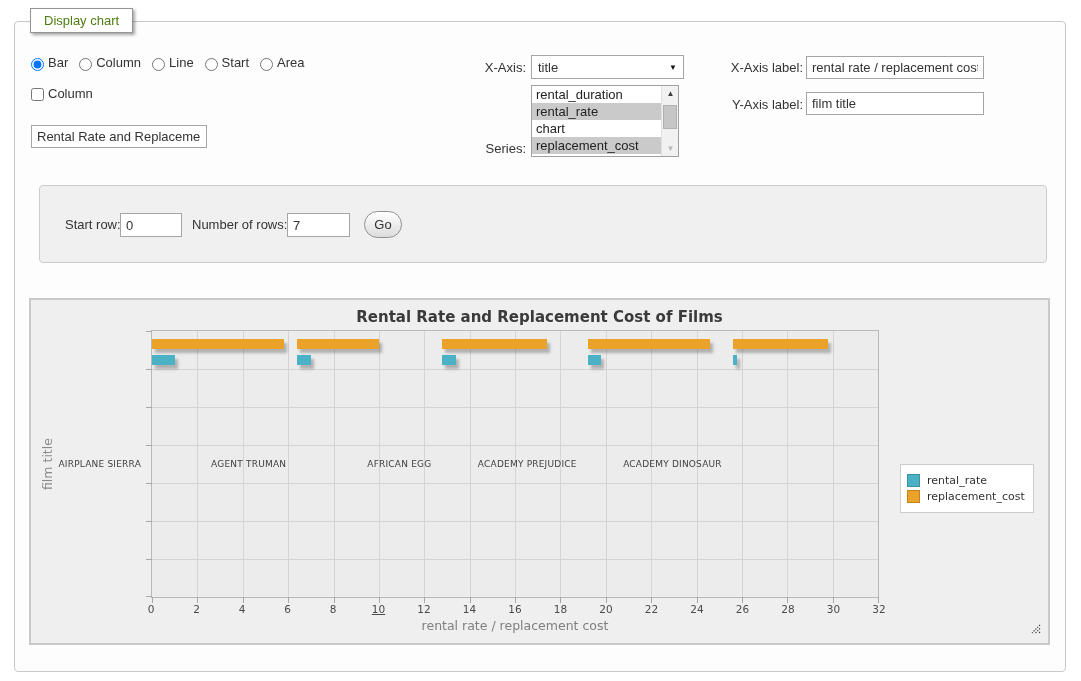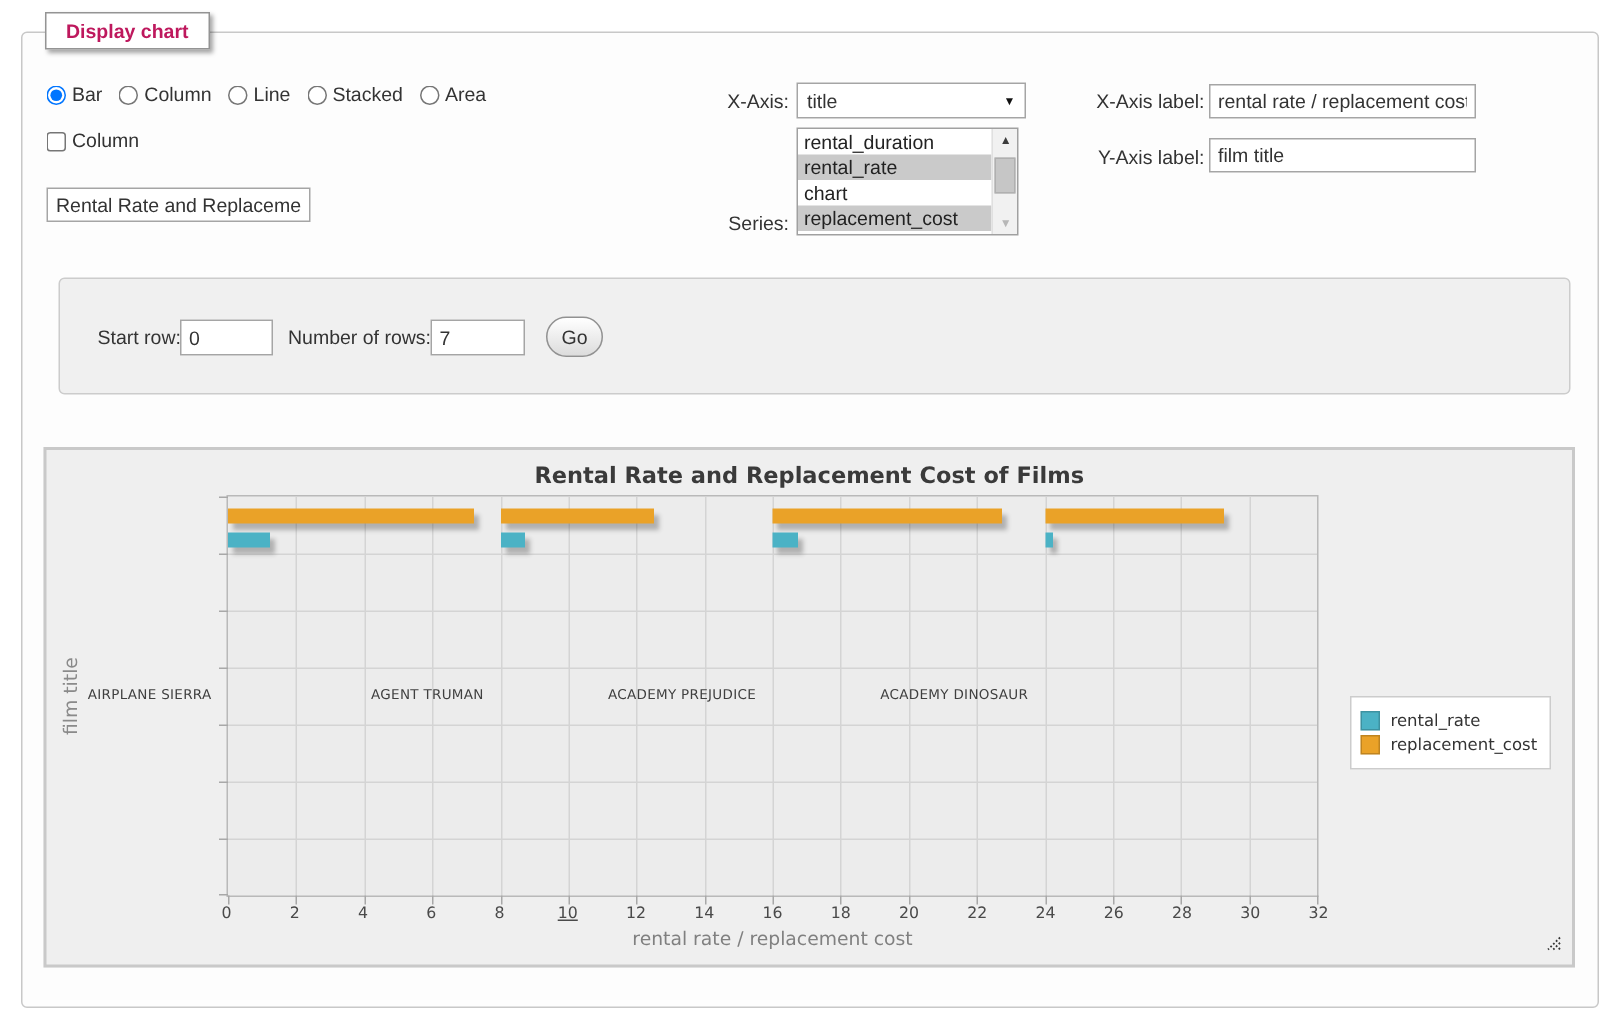--- a/index.html
+++ b/index.html
@@ -3,28 +3,28 @@
 <meta charset="utf-8">
 <style>
   * { margin:0; padding:0; box-sizing:border-box; }
   html,body { width:1081px; height:681px; background:#fff; font-family:"Liberation Sans", sans-serif; }
   .abs { position:absolute; }
 
   
   #frame { position:absolute; left:14px; top:21px; width:1052px; height:651px;
            border:1px solid #c8c8c8; border-radius:4px; background:#fdfdfd; }
   #legendbox { position:absolute; left:15px; top:-14px; background:#fff; border:1px solid #949494;
-               padding:4px 13px; font-size:13px; font-weight:bold; color:#be185d;
+               padding:4px 13px; font-size:13px; font-weight:normal; color:#4d7c0f;
                box-shadow:2px 2px 3px rgba(0,0,0,0.35); }
 
   
   .lbl { font-size:13px; color:#333; line-height:16px; }
   .rlabel { text-align:right; }
   #radio-row { left:16px; top:33px; display:flex; align-items:center; }
-  #radio-row label { display:inline-flex; align-items:center; margin-right:11px; }
+  #radio-row label { display:inline-flex; align-items:flex-end; margin-right:11px; }
   #radio-row input, #stacked-row input { margin-right:4px; }
   #stacked-row { left:16px; top:64px; display:flex; align-items:center; }
   input[type=text] { border:1px solid #a5a5a5; background:#fff; font-size:13px; color:#333;
                      padding:2px 5px; font-family:"Liberation Sans", sans-serif; border-radius:0; }
   #title-input { left:16px; top:103px; width:176px; height:23px; }
 
   .sel { left:516px; top:33px; width:153px; height:24px; border:1px solid #a5a5a5; background:#fff;
          display:flex; align-items:center; justify-content:space-between; padding:0 6px 0 6px;
          font-size:13px; color:#333; cursor:default; }
   .sel-arrow { font-size:8px; color:#111; }
@@ -93,21 +93,21 @@
       <label>
         <input type="radio" name="ctype" style="">
         <span class="lbl">Column</span>
       </label>
       <label>
         <input type="radio" name="ctype" style="">
         <span class="lbl">Line</span>
       </label>
       <label>
         <input type="radio" name="ctype" style="">
-        <span class="lbl">Stacked</span>
+        <span class="lbl">Start</span>
       </label>
       <label>
         <input type="radio" name="ctype" style="">
         <span class="lbl">Area</span>
       </label>
     </div>
 
   <div id="stacked-row" class="abs">
     <input type="checkbox" id="stacked-cb" style="">
     <span class="lbl">Column</span>
@@ -210,20 +210,25 @@
         </div>
       <div id="plot-rows">
           <div class="cat-row">
             <div class="cat-label">AIRPLANE SIERRA</div>
             <div class="bar bar-top" style="width: 90.5938%; background: rgb(234, 162, 40);"></div>
             <div class="bar bar-bot" style="width: 15.5938%; background: rgb(75, 178, 197);"></div>
           </div>
           <div class="cat-row">
             <div class="cat-label">AGENT TRUMAN</div>
             <div class="bar bar-top" style="width: 56.2187%; background: rgb(234, 162, 40);"></div>
+            <div class="bar bar-bot" style="width: 9.34375%; background: rgb(75, 178, 197);"></div>
+          </div>
+          <div class="cat-row">
+            <div class="cat-label">AFRICAN EGG</div>
+            <div class="bar bar-top" style="width: 71.8438%; background: rgb(234, 162, 40);"></div>
             <div class="bar bar-bot" style="width: 9.34375%; background: rgb(75, 178, 197);"></div>
           </div>
           <div class="cat-row">
             <div class="cat-label">ACADEMY PREJUDICE</div>
             <div class="bar bar-top" style="width: 84.3438%; background: rgb(234, 162, 40);"></div>
             <div class="bar bar-bot" style="width: 9.34375%; background: rgb(75, 178, 197);"></div>
           </div>
           <div class="cat-row">
             <div class="cat-label">ACADEMY DINOSAUR</div>
             <div class="bar bar-top" style="width: 65.5938%; background: rgb(234, 162, 40);"></div>

